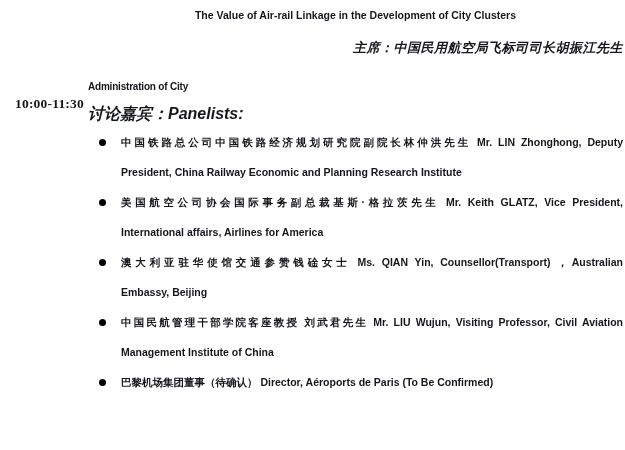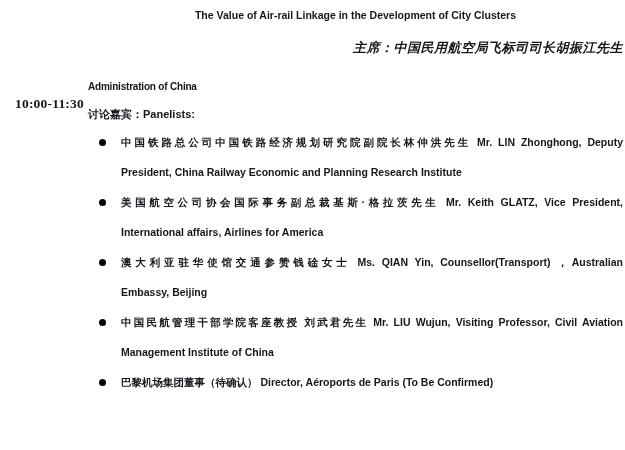--- a/index.html
+++ b/index.html
@@ -52,22 +52,23 @@
   }
   .moderator {
     margin-top: 18px;
     font-size: 10px;
     letter-spacing: -0.2px;
   }
   .moderator > div {
     line-height: 28px;
   }
   .plabel {
-    font-size: 11px;
+    font-size: 16px;
     line-height: 26px;
+    font-style: italic;
   }
   ul.panelists {
     list-style: none;
     margin: 0;
     padding: 0;
   }
   ul.panelists li {
     position: relative;
     padding-left: 33px;
     font-size: 10.5px;
@@ -101,21 +102,21 @@
     <div class="time">10:00-11:30</div>
   </div>
 
   <div class="content-col">
 
     <div class="title">The Value of Air-rail Linkage in the Development of City Clusters</div>
 
     <div class="chair">主席：中国民用航空局飞标司司长胡振江先生</div>
 
     <div class="moderator">
-      <div class="pline">Administration of China</div>
+      <div class="pline">Administration of City</div>
     </div>
 
     <div class="plabel">讨论嘉宾：Panelists:</div>
 
     <ul class="panelists">
 
       <li>
         <span class="bullet"></span>
         <div class="jline">中国铁路总公司中国铁路经济规划研究院副院长林仲洪先生 Mr. LIN Zhonghong, Deputy</div>
         <div class="pline">President, China Railway Economic and Planning Research Institute</div>

